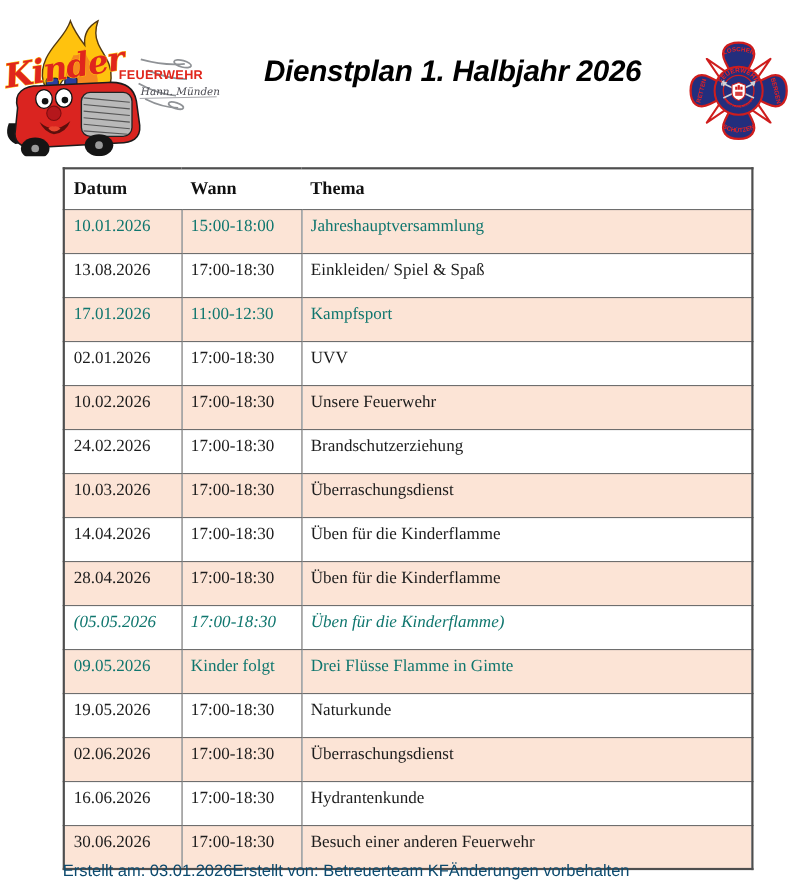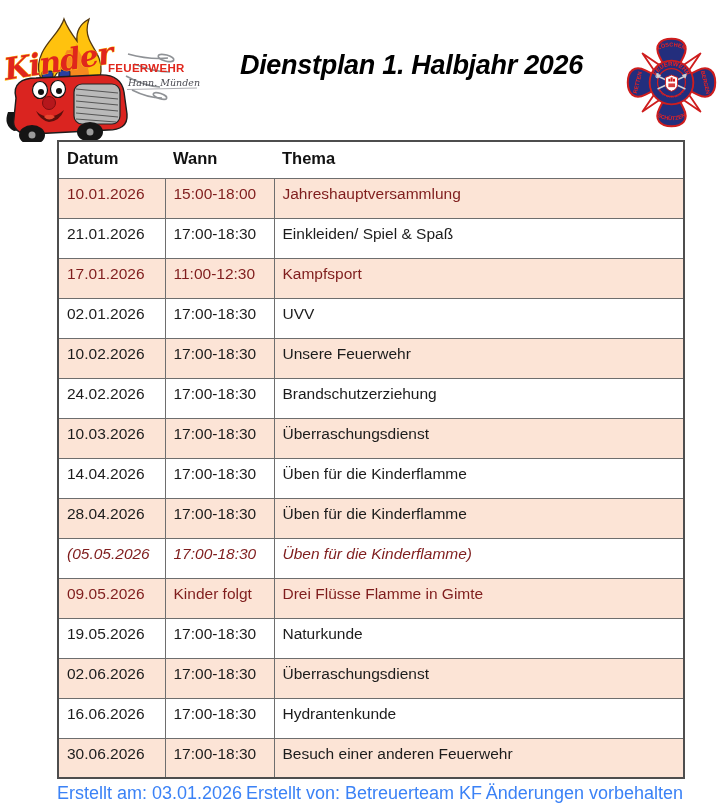--- a/index.html
+++ b/index.html
@@ -23,49 +23,50 @@
     color: #000000; letter-spacing: -0.3px;
     white-space: nowrap;
   }
   .badge-right {
     position: absolute; left: 625px; top: 36px;
     width: 93px; height: 93px;
   }
 
   
   table.schedule {
-    position: absolute; left: 57px; top: 140px;
+    position: absolute; left: 57px; top: 152px;
     width: 626px;
     border-collapse: collapse; table-layout: fixed;
     border: 2px solid #4e4e4e;
+    font-family: Liberation Serif, serif;
   }
   .schedule th {
     height: 37px; text-align: left; vertical-align: top;
     padding: 7px 8px 0 8px;
     font-size: 16.5px; font-weight: 700; color: #111111;
     border: none; background: #ffffff;
   }
   .schedule thead tr { border-bottom: 1.5px solid #6e6e6e; }
   .schedule td {
     height: 40px; vertical-align: top;
     padding: 6px 8px 0 8px;
     font-size: 15.5px; color: #1c1c1c;
     border: 1.5px solid #6e6e6e;
     background: #ffffff;
     overflow: hidden; white-space: nowrap;
   }
   tr.hl  td { background: #fce4d6; }
-  tr.red td { color: #7f1d1d; }
+  tr.red td { color: #0f766e; }
   tr.it  td { font-style: italic; margin-left: 39px; }
 
   
   .footer {
     position: absolute; left: 57px; top: 783px; width: 626px;
-    display: flex; justify-content: space-between;
-    font-size: 18px; color: #3b82f6; white-space: nowrap;
+    display: flex; justify-content: flex-start;
+    font-size: 15px; color: #0c4a6e; white-space: nowrap;
   }
 </style>
 </head>
 <body>
 
 <div class="logo-left">
   <svg width="215" height="126" viewBox="0 0 215 126">
 
     <g>
       <path d="M64,3 C60,16 48,24 42,37 C35,52 39,65 50,74 C52,64 55,58 60,54 C57,66 60,78 74,86 C90,81 100,70 101,55 C102,41 93,33 89,23 C86,16 87,9 89,3 C80,8 76,15 77,25 C71,17 67,11 64,3 Z" fill="#ffc20e" stroke="#53380f" stroke-width="1.3"></path>
@@ -184,21 +185,21 @@
       <th>Thema</th>
     </tr>
   </thead>
   <tbody>
     <tr class="hl red">
       <td>10.01.2026</td>
       <td>15:00-18:00</td>
       <td>Jahreshauptversammlung</td>
     </tr>
     <tr>
-      <td>21.01.2026</td>
+      <td>13.08.2026</td>
       <td>17:00-18:30</td>
       <td>Einkleiden/ Spiel &amp; Spaß</td>
     </tr>
     <tr class="hl red">
       <td>17.01.2026</td>
       <td>11:00-12:30</td>
       <td>Kampfsport</td>
     </tr>
     <tr>
       <td>02.01.2026</td>

